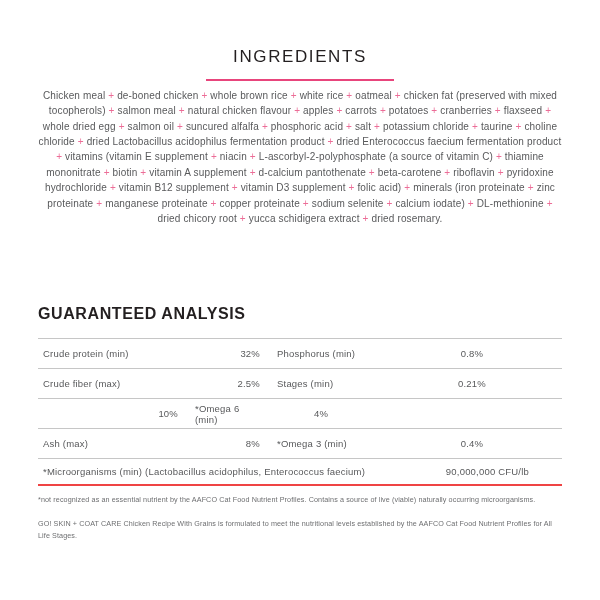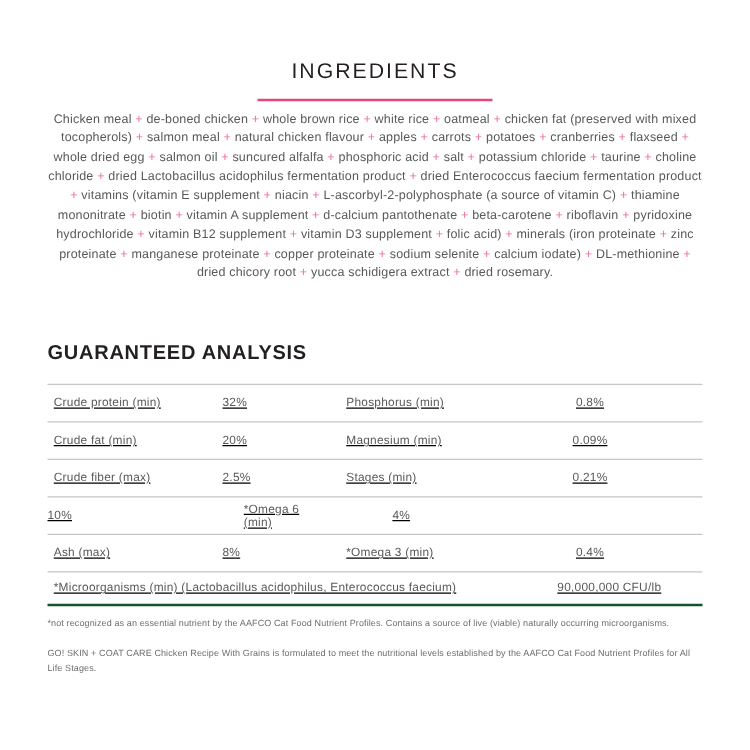--- a/index.html
+++ b/index.html
@@ -35,44 +35,43 @@
   .ing-text {
     margin-top: 7px;
     text-align: center;
     font-size: 10px;
     line-height: 15.4px;
     letter-spacing: 0.15px;
     color: var(--text-gray, #58595b);
   }
   .ing-text .plus { color: var(--plus-pink, #ec6d97); }
   .ga-heading {
-    margin-top: 48px;
+    margin-top: 79px;
     font-size: 16px;
     font-weight: 800;
     letter-spacing: 0.6px;
     color: var(--text-dark, #231f20);
   }
   .ga-table {
     margin-top: 15px;
-    border-bottom: 2px solid #14532d;
-    text-decoration: underline;
+    border-bottom: 2px solid #ef4444;
   }
   .ga-row {
     display: grid;
     grid-template-columns: 140px 82px 157px 145px;
     align-items: center;
     height: 29px;
     border-top: 1px solid #c6c6c6;
     font-size: 9.5px;
     letter-spacing: 0.2px;
     color: var(--text-gray, #58595b);
   }
   .ga-row .label   { padding-left: 5px; }
   .ga-row .label-r { padding-left: 17px; }
-  .ga-row .value   { text-align: left; }
+  .ga-row .value   { text-align: right; }
   .ga-row .value-r { text-align: center; padding-right: 35px; }
   .ga-full {
     display: flex;
     justify-content: space-between;
     align-items: center;
     height: 25px;
     border-top: 1px solid #c6c6c6;
     font-size: 9.5px;
     letter-spacing: 0.2px;
     color: var(--text-gray, #58595b);
@@ -110,26 +109,20 @@
 
     <div class="ga-table">
 
       <div class="ga-row">
         <div class="label">Crude protein (min)</div>
         <div class="value">32%</div>
         <div class="label label-r">Phosphorus (min)</div>
         <div class="value value-r">0.8%</div>
       </div>
 
-      <div class="ga-row">
-        <div class="label">Crude fat (min)</div>
-        <div class="value">20%</div>
-        <div class="label label-r">Magnesium (min)</div>
-        <div class="value value-r">0.09%</div>
-      </div>
 
       <div class="ga-row">
         <div class="label">Crude fiber (max)</div>
         <div class="value">2.5%</div>
         <div class="label label-r">Stages (min)</div>
         <div class="value value-r">0.21%</div>
       </div>
 
       <div class="ga-row">
         <div class="value">10%</div>

